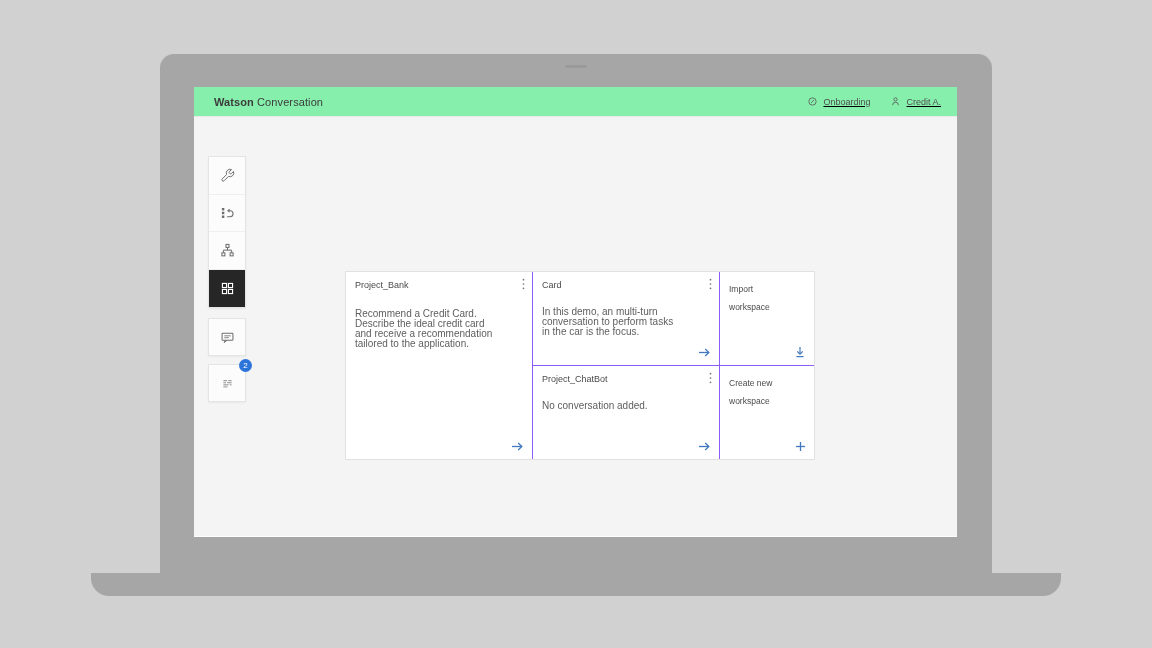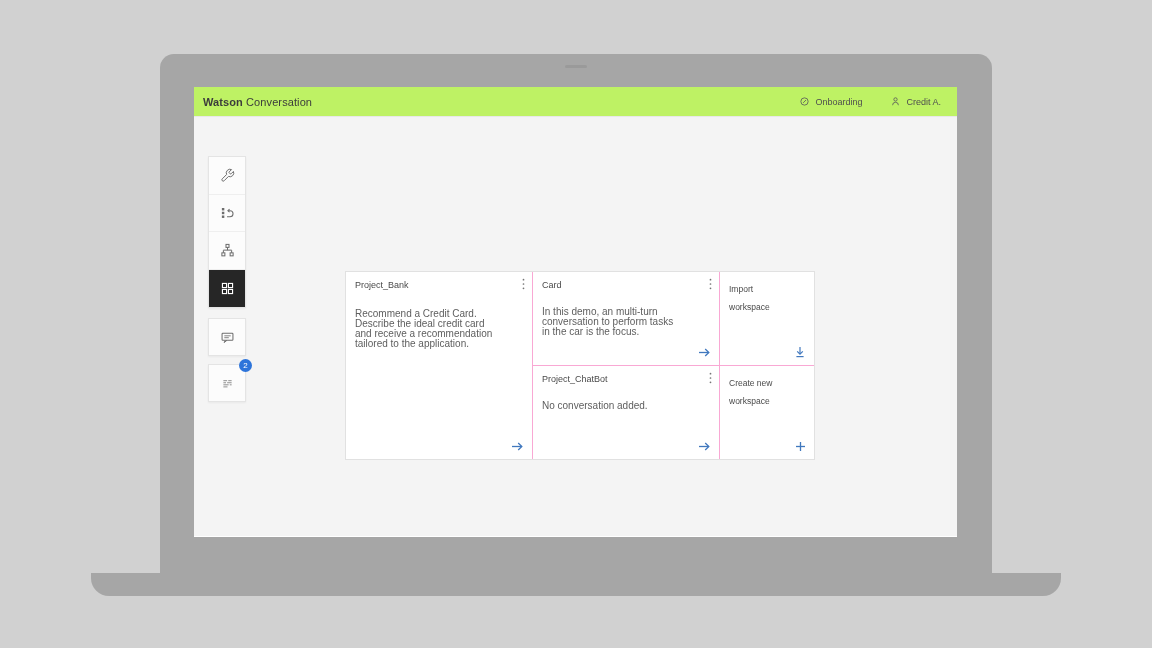--- a/index.html
+++ b/index.html
@@ -13,24 +13,24 @@
     background:#a6a6a6;border-radius:14px 14px 0 0;}
   .notch{position:absolute;left:50%;top:11px;transform:translateX(-50%);
     width:22px;height:3px;background:#9a9a9a;border-radius:2px;}
   .base{position:absolute;left:91px;top:573px;width:970px;height:23px;
     background:#a6a6a6;border-radius:0 0 18px 18px;}
   
   .screen{position:absolute;left:34px;top:33px;width:763px;height:450px;
     background:#ffffff;overflow:hidden;}
   
   .app-header{height:30px;display:flex;align-items:center;
-    padding:0 16px 0 9px;background:#bef264;border-bottom:1px solid #e8e8e8;box-sizing:border-box;text-align:right;}
+    padding:0 16px 0 20px;background:#86efac;border-bottom:1px solid #e8e8e8;box-sizing:border-box;text-align:right;}
   .brand{font-size:11px;color:#3c3c3c;letter-spacing:.1px;}
   .brand .bold{font-weight:bold;}
-  .header-right{margin-left:auto;display:flex;gap:28px;align-items:center;}
+  .header-right{margin-left:auto;display:flex;gap:20px;align-items:center;text-decoration:underline;}
   .header-item{display:flex;gap:5px;align-items:center;font-size:9px;color:#4f4f4f;}
   
   .content{position:relative;height:419px;background:#f4f4f4;}
   
   .sidebar{position:absolute;left:14px;top:39px;width:38px;}
   .sb-group{background:#fcfcfc;border:1px solid #e4e4e4;box-shadow:0 1px 2px rgba(0,0,0,.05);box-sizing:border-box;}
   .sb-item{width:36px;height:37.5px;display:flex;align-items:center;justify-content:center;
     border-bottom:1px solid #efefef;box-sizing:border-box;cursor:pointer;}
   .sb-group .sb-item:last-child{border-bottom:none;}
   .sb-item.selected{background:#262626;width:36px;}
@@ -39,21 +39,21 @@
     display:flex;align-items:center;justify-content:center;box-sizing:border-box;cursor:pointer;}
   .sb-single.second{margin-top:8px;}
   .badge{position:absolute;top:-6px;right:-7px;width:13px;height:13px;border-radius:50%;
     background:#2d74da;color:#fff;font-size:8px;display:flex;align-items:center;justify-content:center;}
   
   .heading{position:absolute;left:160px;top:31px;color:#3e3e3e;font-size:18px;
     line-height:20.3px;letter-spacing:-.1px;white-space:nowrap;}
   
   .cards{position:absolute;left:151px;top:154px;display:grid;
     grid-template-columns:186px 186px 94px;grid-template-rows:93px 93px;
-    gap:1px;background:#f9a8d4;border:1px solid #e1e1e1;}
+    gap:1px;background:#8b5cf6;border:1px solid #e1e1e1;}
   .card{background:#fff;position:relative;padding:8px 9px;box-sizing:border-box;cursor:pointer;}
   .card-bank{grid-column:1;grid-row:1/3;}
   .card-demo{grid-column:2;grid-row:1;}
   .card-chatbot{grid-column:2;grid-row:2;}
   .card-import{grid-column:3;grid-row:1;}
   .card-create{grid-column:3;grid-row:2;}
   .card-title{font-size:9px;color:#4a4a4a;}
   .card-desc{margin-top:17px;font-size:10px;line-height:10px;color:#5e5e5e;}
   .card-bank .card-desc{margin-top:19px;}
   .kebab{position:absolute;top:6px;right:4px;line-height:0;}

